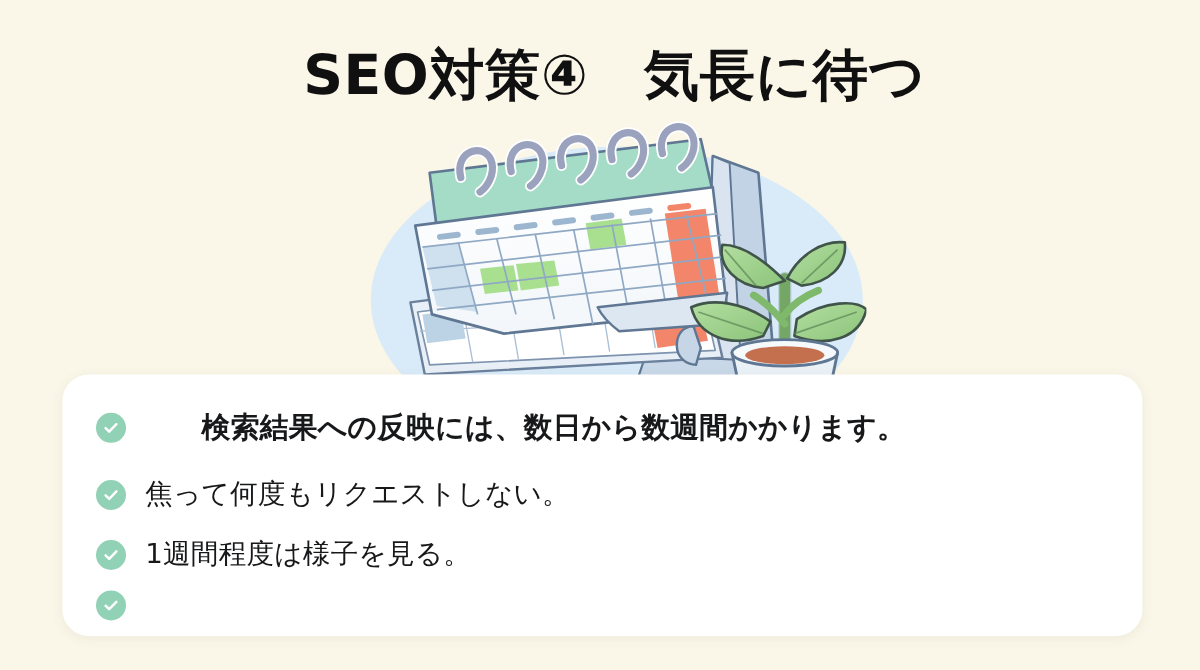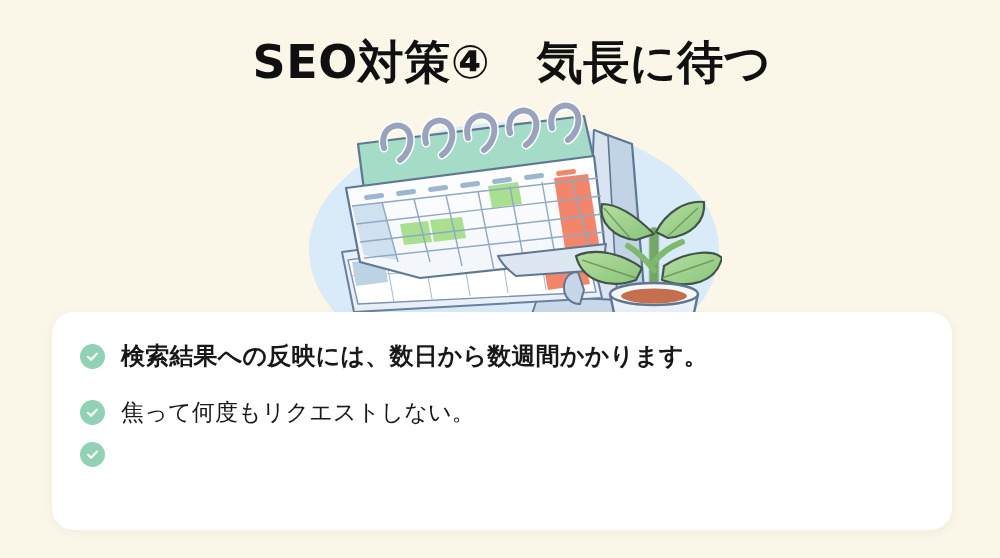--- a/index.html
+++ b/index.html
@@ -68,21 +68,21 @@
     left: 28px;
     top: 24px;
     right: 20px;
   }
 
   .bullet-row {
     display: flex;
     align-items: center;
     margin-bottom: 4px;
   }
-  .bullet-row.first { margin-bottom: 16px; }
+  .bullet-row.first { margin-bottom: 16px; gap: 47px; }
   .bullet-row.mid { margin-bottom: 10px; }
 
   .check-icon {
     flex: 0 0 auto;
     width: 25px;
     height: 25px;
     border-radius: 50%;
     background: #91D1B5;
     display: flex;
     align-items: center;
@@ -266,20 +266,28 @@
 
       <div class="bullet-row mid">
         <span class="check-icon">
           <svg width="15" height="15" viewBox="0 0 16 16" aria-hidden="true">
             <path d="M3.2 8.3 L6.4 11.4 L12.8 4.8" fill="none" stroke="#FFFFFF" stroke-width="2.2" stroke-linecap="round" stroke-linejoin="round"></path>
           </svg>
         </span>
         <span class="bullet-text">焦って何度もリクエストしない。</span>
       </div>
 
+      <div class="bullet-row mid">
+        <span class="check-icon">
+          <svg width="15" height="15" viewBox="0 0 16 16" aria-hidden="true">
+            <path d="M3.2 8.3 L6.4 11.4 L12.8 4.8" fill="none" stroke="#FFFFFF" stroke-width="2.2" stroke-linecap="round" stroke-linejoin="round"></path>
+          </svg>
+        </span>
+        <span class="bullet-text">1週間程度は様子を見る。</span>
+      </div>
 
       <div class="bullet-row">
         <span class="check-icon">
           <svg width="15" height="15" viewBox="0 0 16 16" aria-hidden="true">
             <path d="M3.2 8.3 L6.4 11.4 L12.8 4.8" fill="none" stroke="#FFFFFF" stroke-width="2.2" stroke-linecap="round" stroke-linejoin="round"></path>
           </svg>
         </span>
       </div>
 
     </div>

